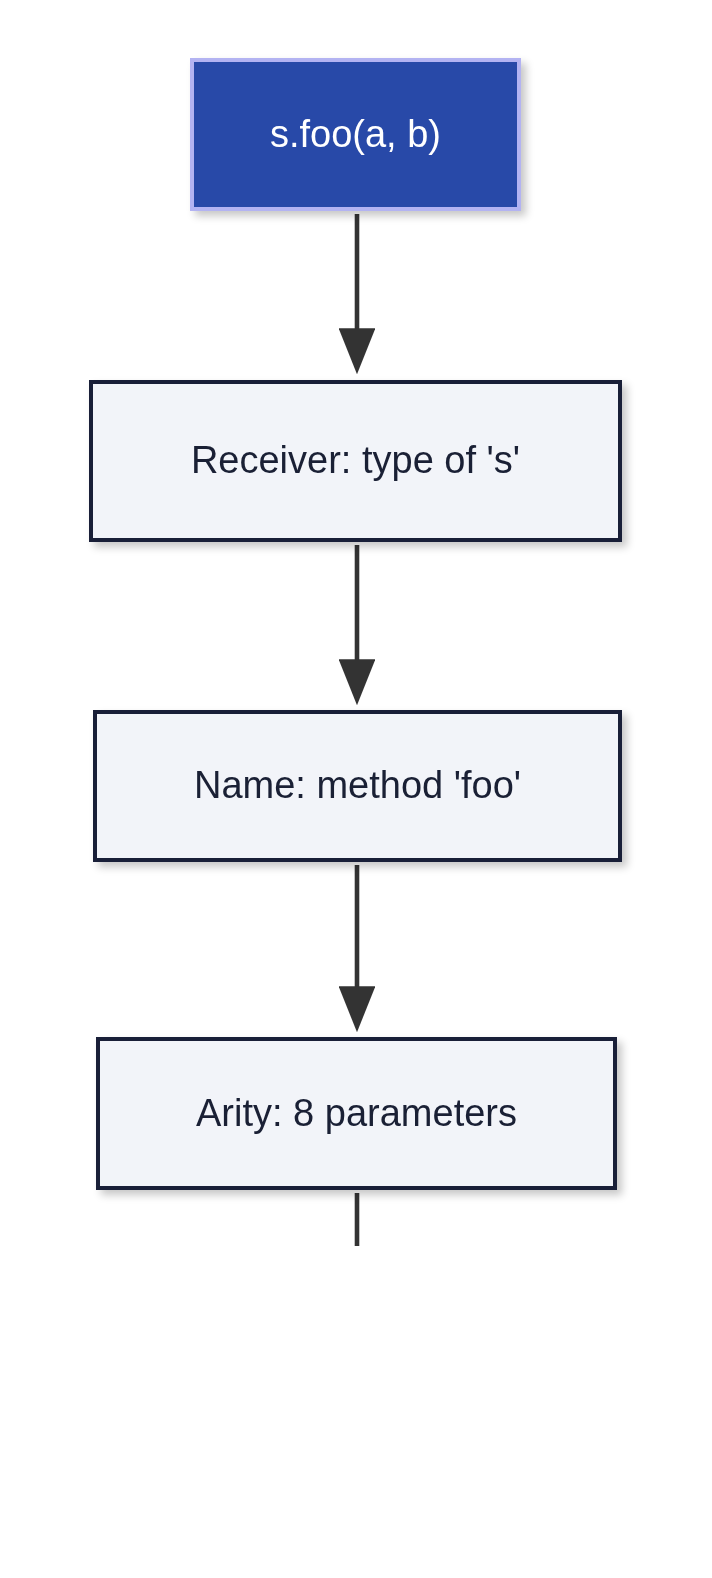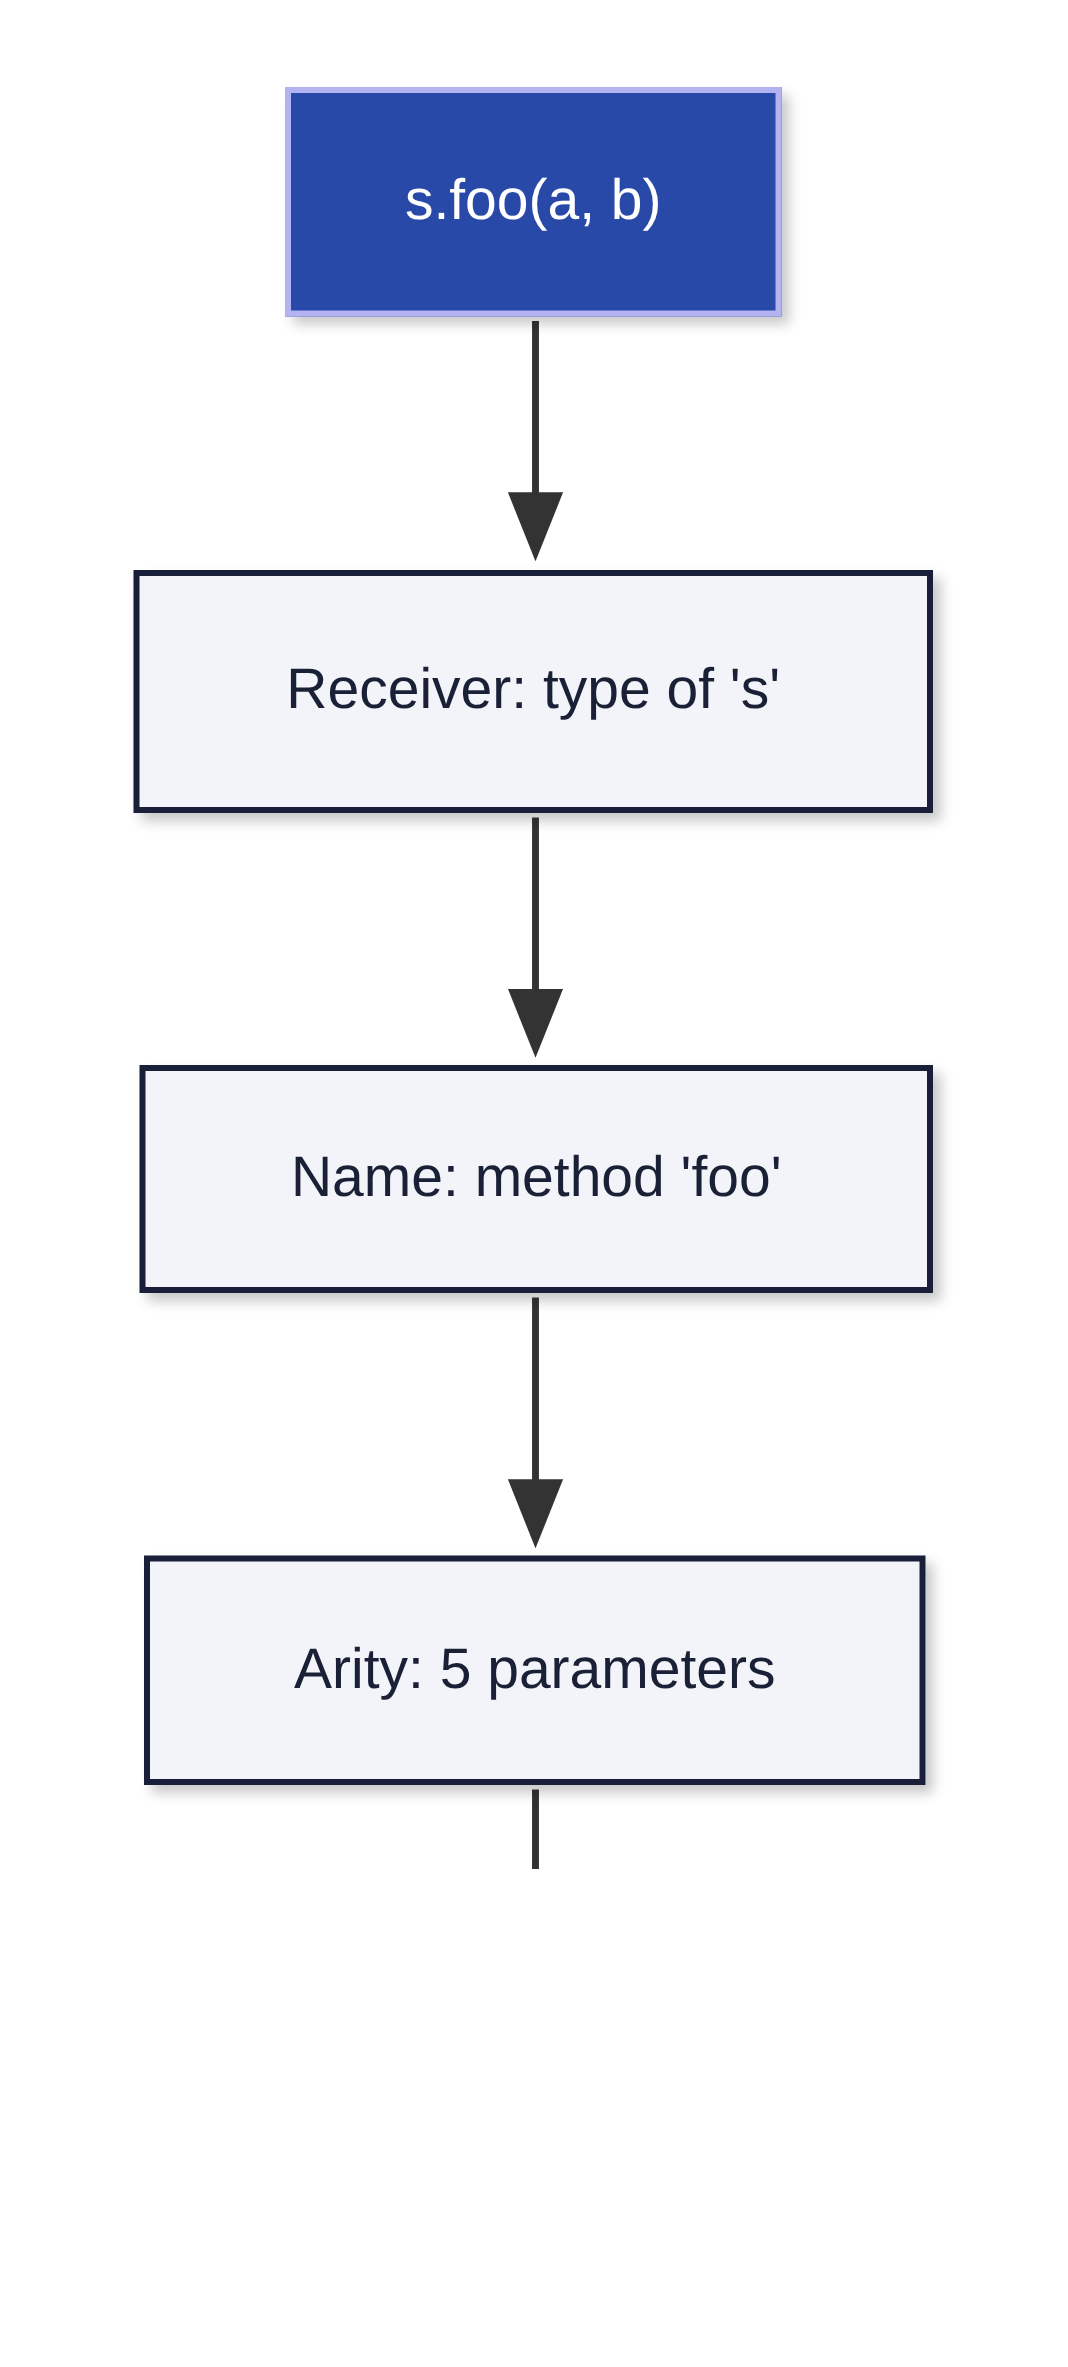--- a/index.html
+++ b/index.html
@@ -100,17 +100,17 @@
 
   <div class="node node-process node-p1">
     <span>Receiver: type of 's'</span>
   </div>
 
   <div class="node node-process node-p2">
     <span>Name: method 'foo'</span>
   </div>
 
   <div class="node node-process node-p3">
-    <span>Arity: 5 parameters</span>
+    <span>Arity: 8 parameters</span>
   </div>
 
 
 </div>
 
 </body></html>

